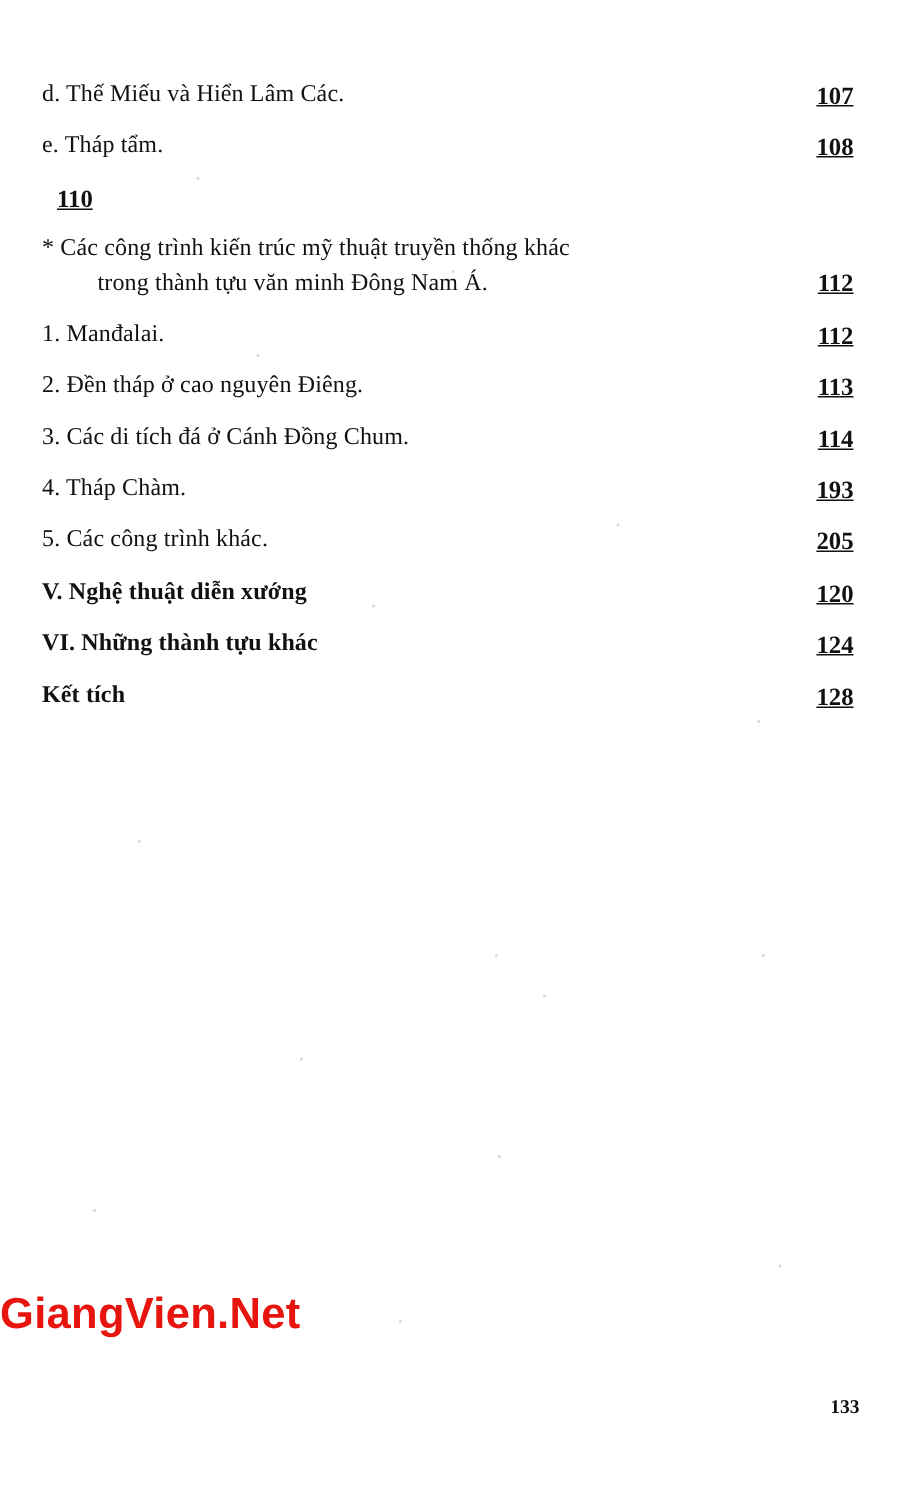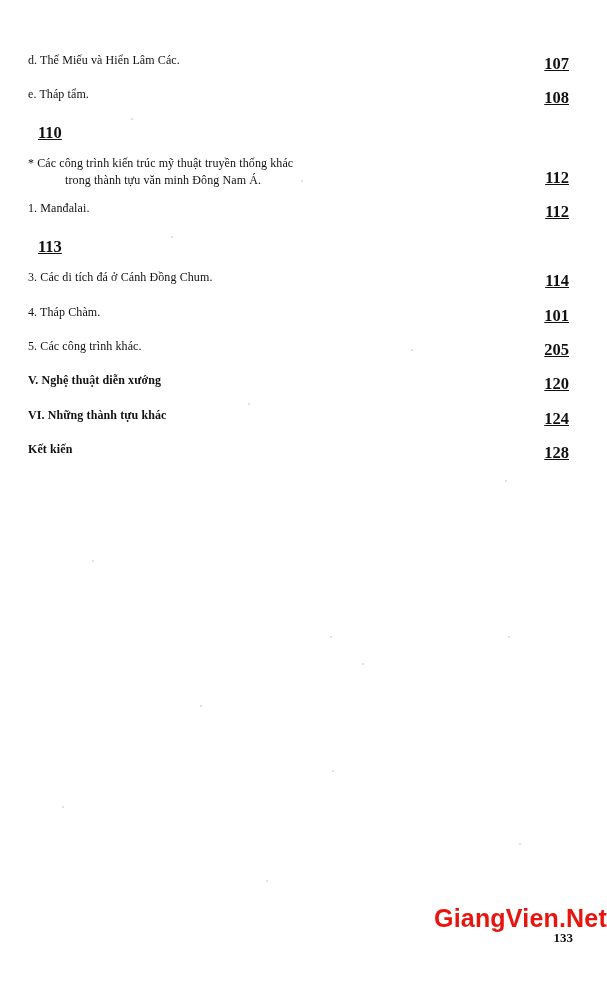--- a/index.html
+++ b/index.html
@@ -27,21 +27,21 @@
     width: 607px;
   }
   .toc-row {
     display: flex;
     align-items: flex-start;
     justify-content: space-between;
     padding: 0 38px 0 28px;
     margin-bottom: 11px;
   }
   .toc-label {
-    font-size: 12px;
+    font-size: 16px;
     line-height: 1.42;
     letter-spacing: 0.1px;
     max-width: 470px;
   }
   .toc-label .l2 {
     display: block;
     margin-left: 37px;
   }
   .toc-page {
     font-size: 16.5px;
@@ -55,26 +55,26 @@
   .toc-row.two-line .toc-page {
     align-self: flex-end;
   }
   .toc-row.bold .toc-label {
     font-weight: 700;
   }
   .watermark {
     position: absolute;
     left: 0;
     right: 0;
-    top: 904px;
-    text-align: right;
+    top: 860px;
+    text-align: left;
     color: #e8140e;
     font-family: "Liberation Sans", sans-serif;
     font-weight: 700;
-    font-size: 25px;
+    font-size: 29px;
     letter-spacing: 0.2px;
   }
   .folio {
     position: absolute;
     right: 34px;
     top: 930px;
     font-size: 13px;
     font-weight: 700;
     font-family: "Liberation Serif", serif;
   }
@@ -106,44 +106,45 @@
       </div>
       <div class="toc-row two-line">
         <div class="toc-label"><span class="l1">* Các công trình kiến trúc mỹ thuật truyền thống khác</span><span class="l2">trong thành tựu văn minh Đông Nam Á.</span></div>
         <div class="toc-page">112</div>
       </div>
       <div class="toc-row">
         <div class="toc-label">1. Manđalai.</div>
         <div class="toc-page">112</div>
       </div>
       <div class="toc-row">
+        <div class="toc-label">2. Đền tháp ở cao nguyên Điêng.</div>
         <div class="toc-page">113</div>
       </div>
       <div class="toc-row">
         <div class="toc-label">3. Các di tích đá ở Cánh Đồng Chum.</div>
         <div class="toc-page">114</div>
       </div>
       <div class="toc-row">
         <div class="toc-label">4. Tháp Chàm.</div>
-        <div class="toc-page">101</div>
+        <div class="toc-page">193</div>
       </div>
       <div class="toc-row">
         <div class="toc-label">5. Các công trình khác.</div>
         <div class="toc-page">205</div>
       </div>
       <div class="toc-row bold">
         <div class="toc-label">V. Nghệ thuật diễn xướng</div>
         <div class="toc-page">120</div>
       </div>
       <div class="toc-row bold">
         <div class="toc-label">VI. Những thành tựu khác</div>
         <div class="toc-page">124</div>
       </div>
       <div class="toc-row bold">
-        <div class="toc-label">Kết kiến</div>
+        <div class="toc-label">Kết tích</div>
         <div class="toc-page">128</div>
       </div>
     </div>
 
   <div class="watermark">GiangVien.Net</div>
   <div class="folio">133</div>
 
   <div class="speck" style="left:131px;  top:118px;"></div>
   <div class="speck" style="left:301px;  top:180px;"></div>
   <div class="speck" style="left:171px;  top:236px;"></div>

